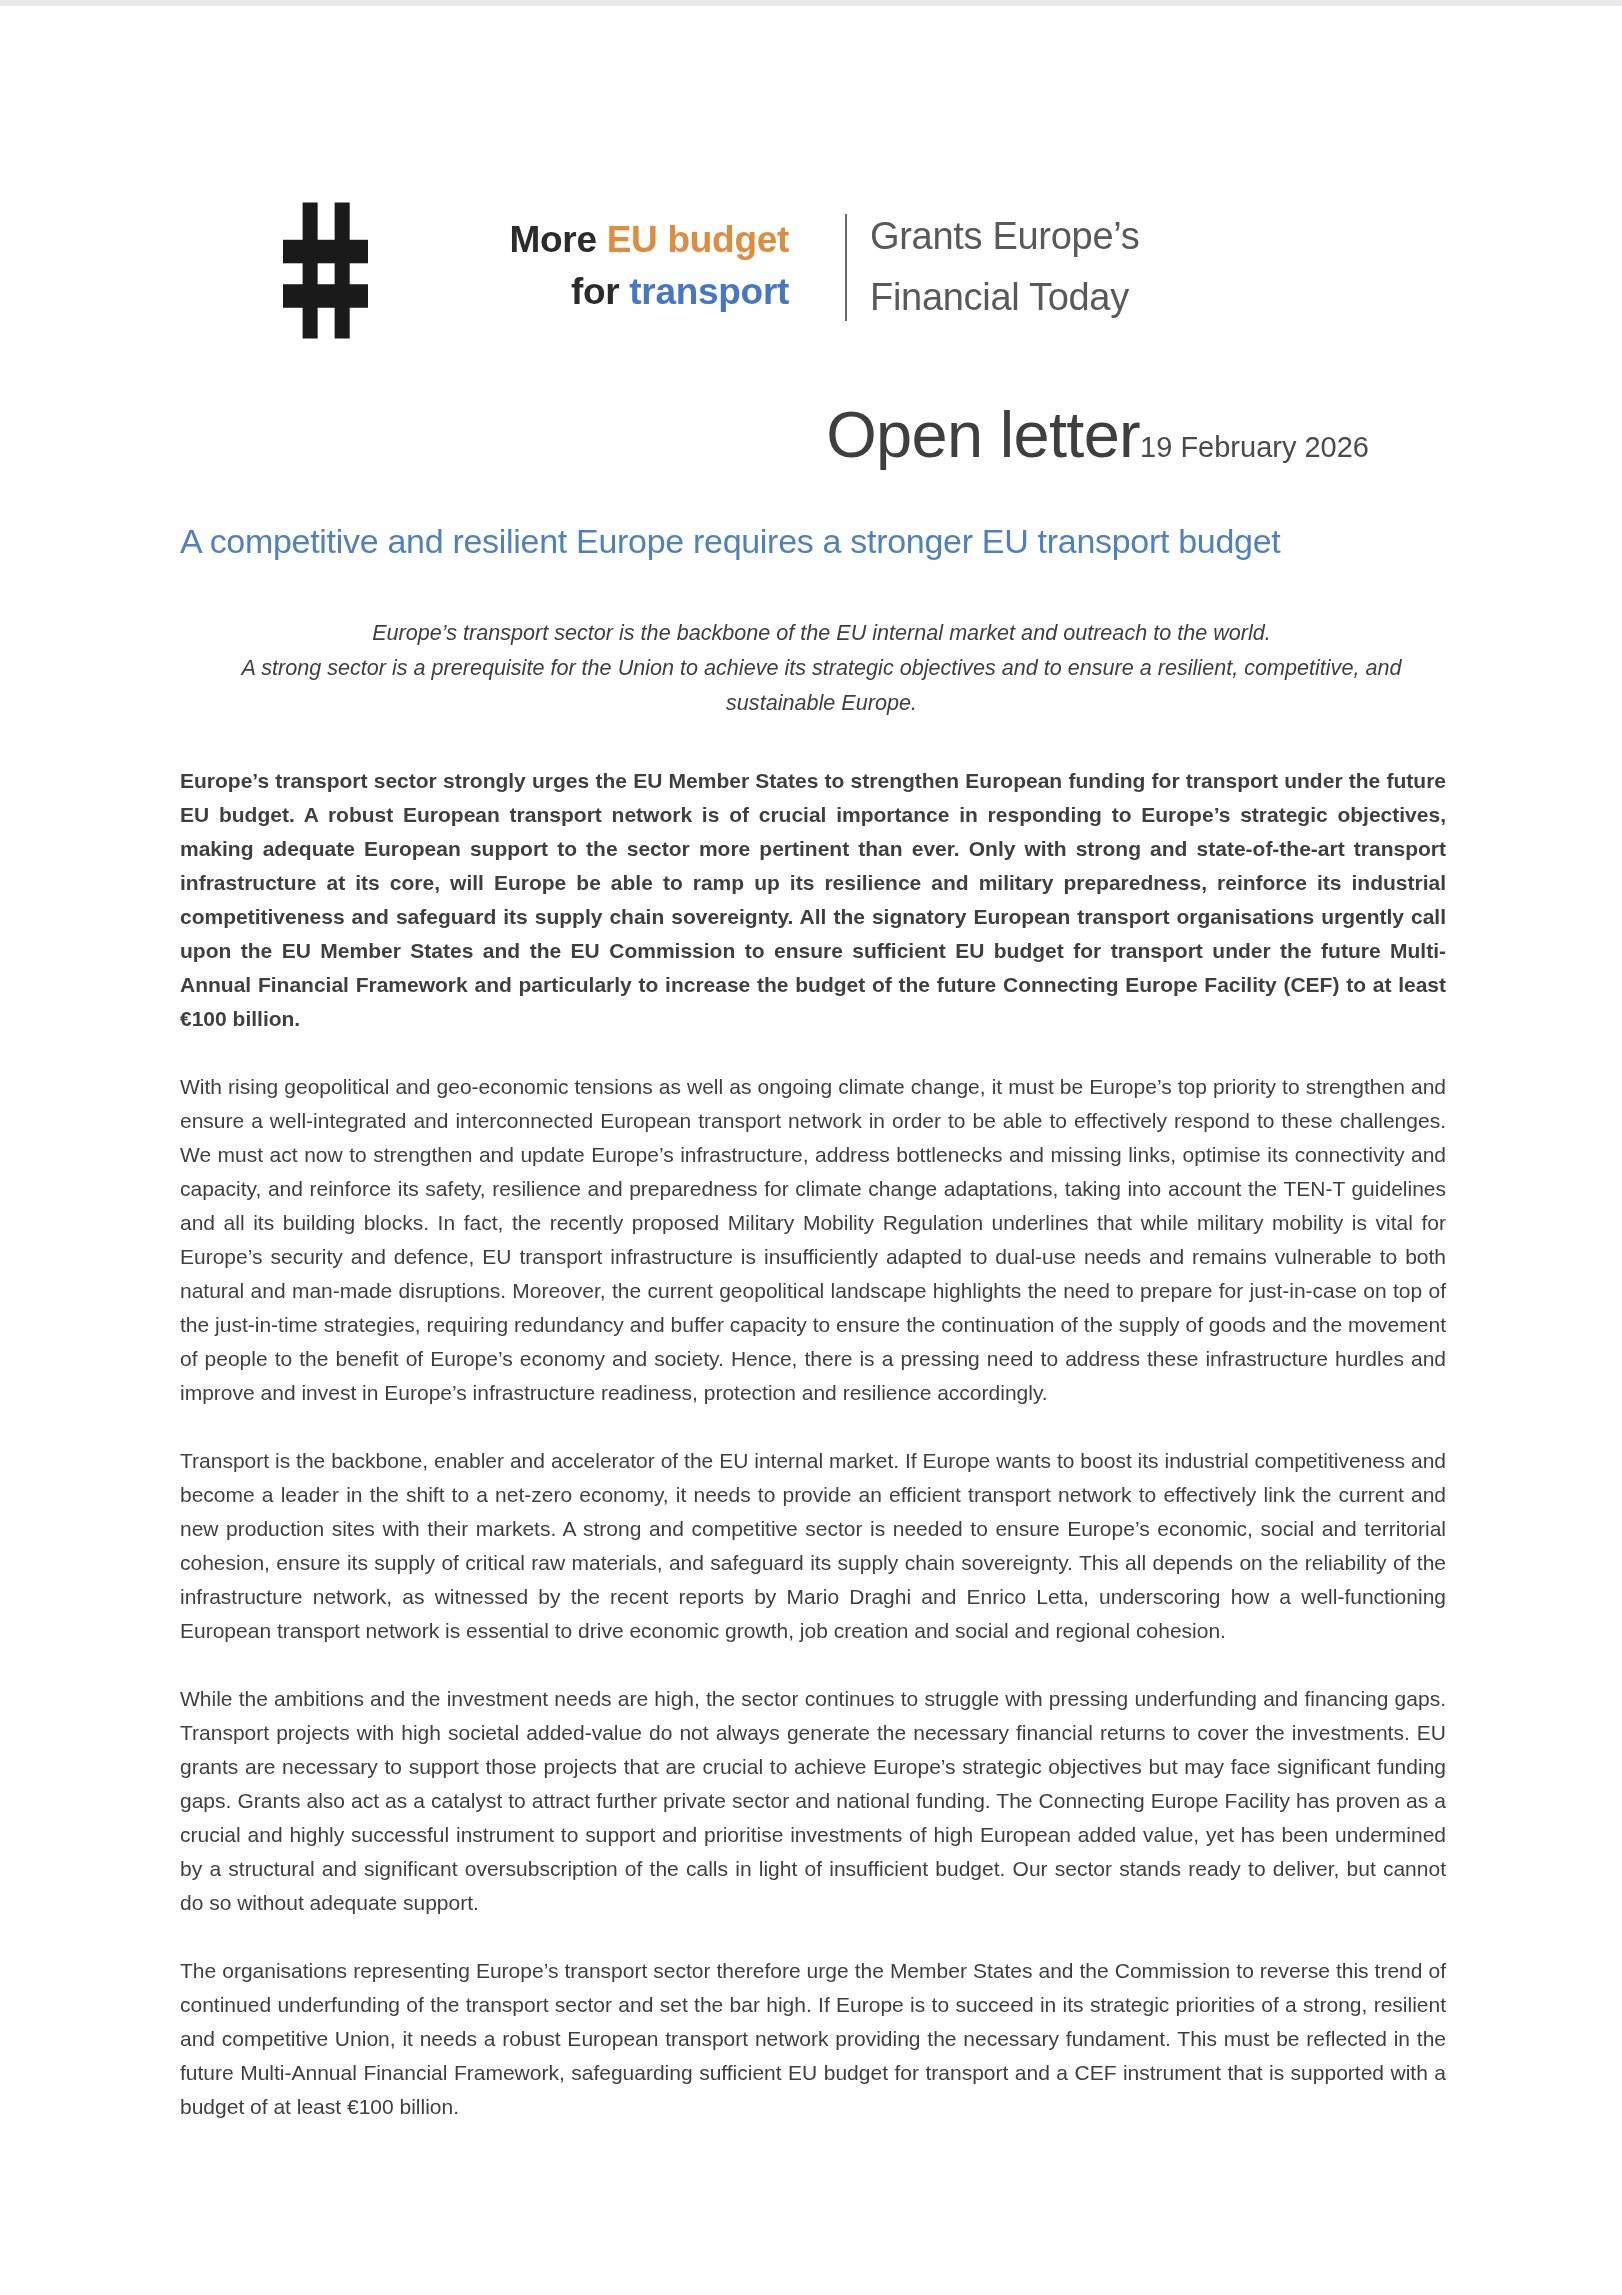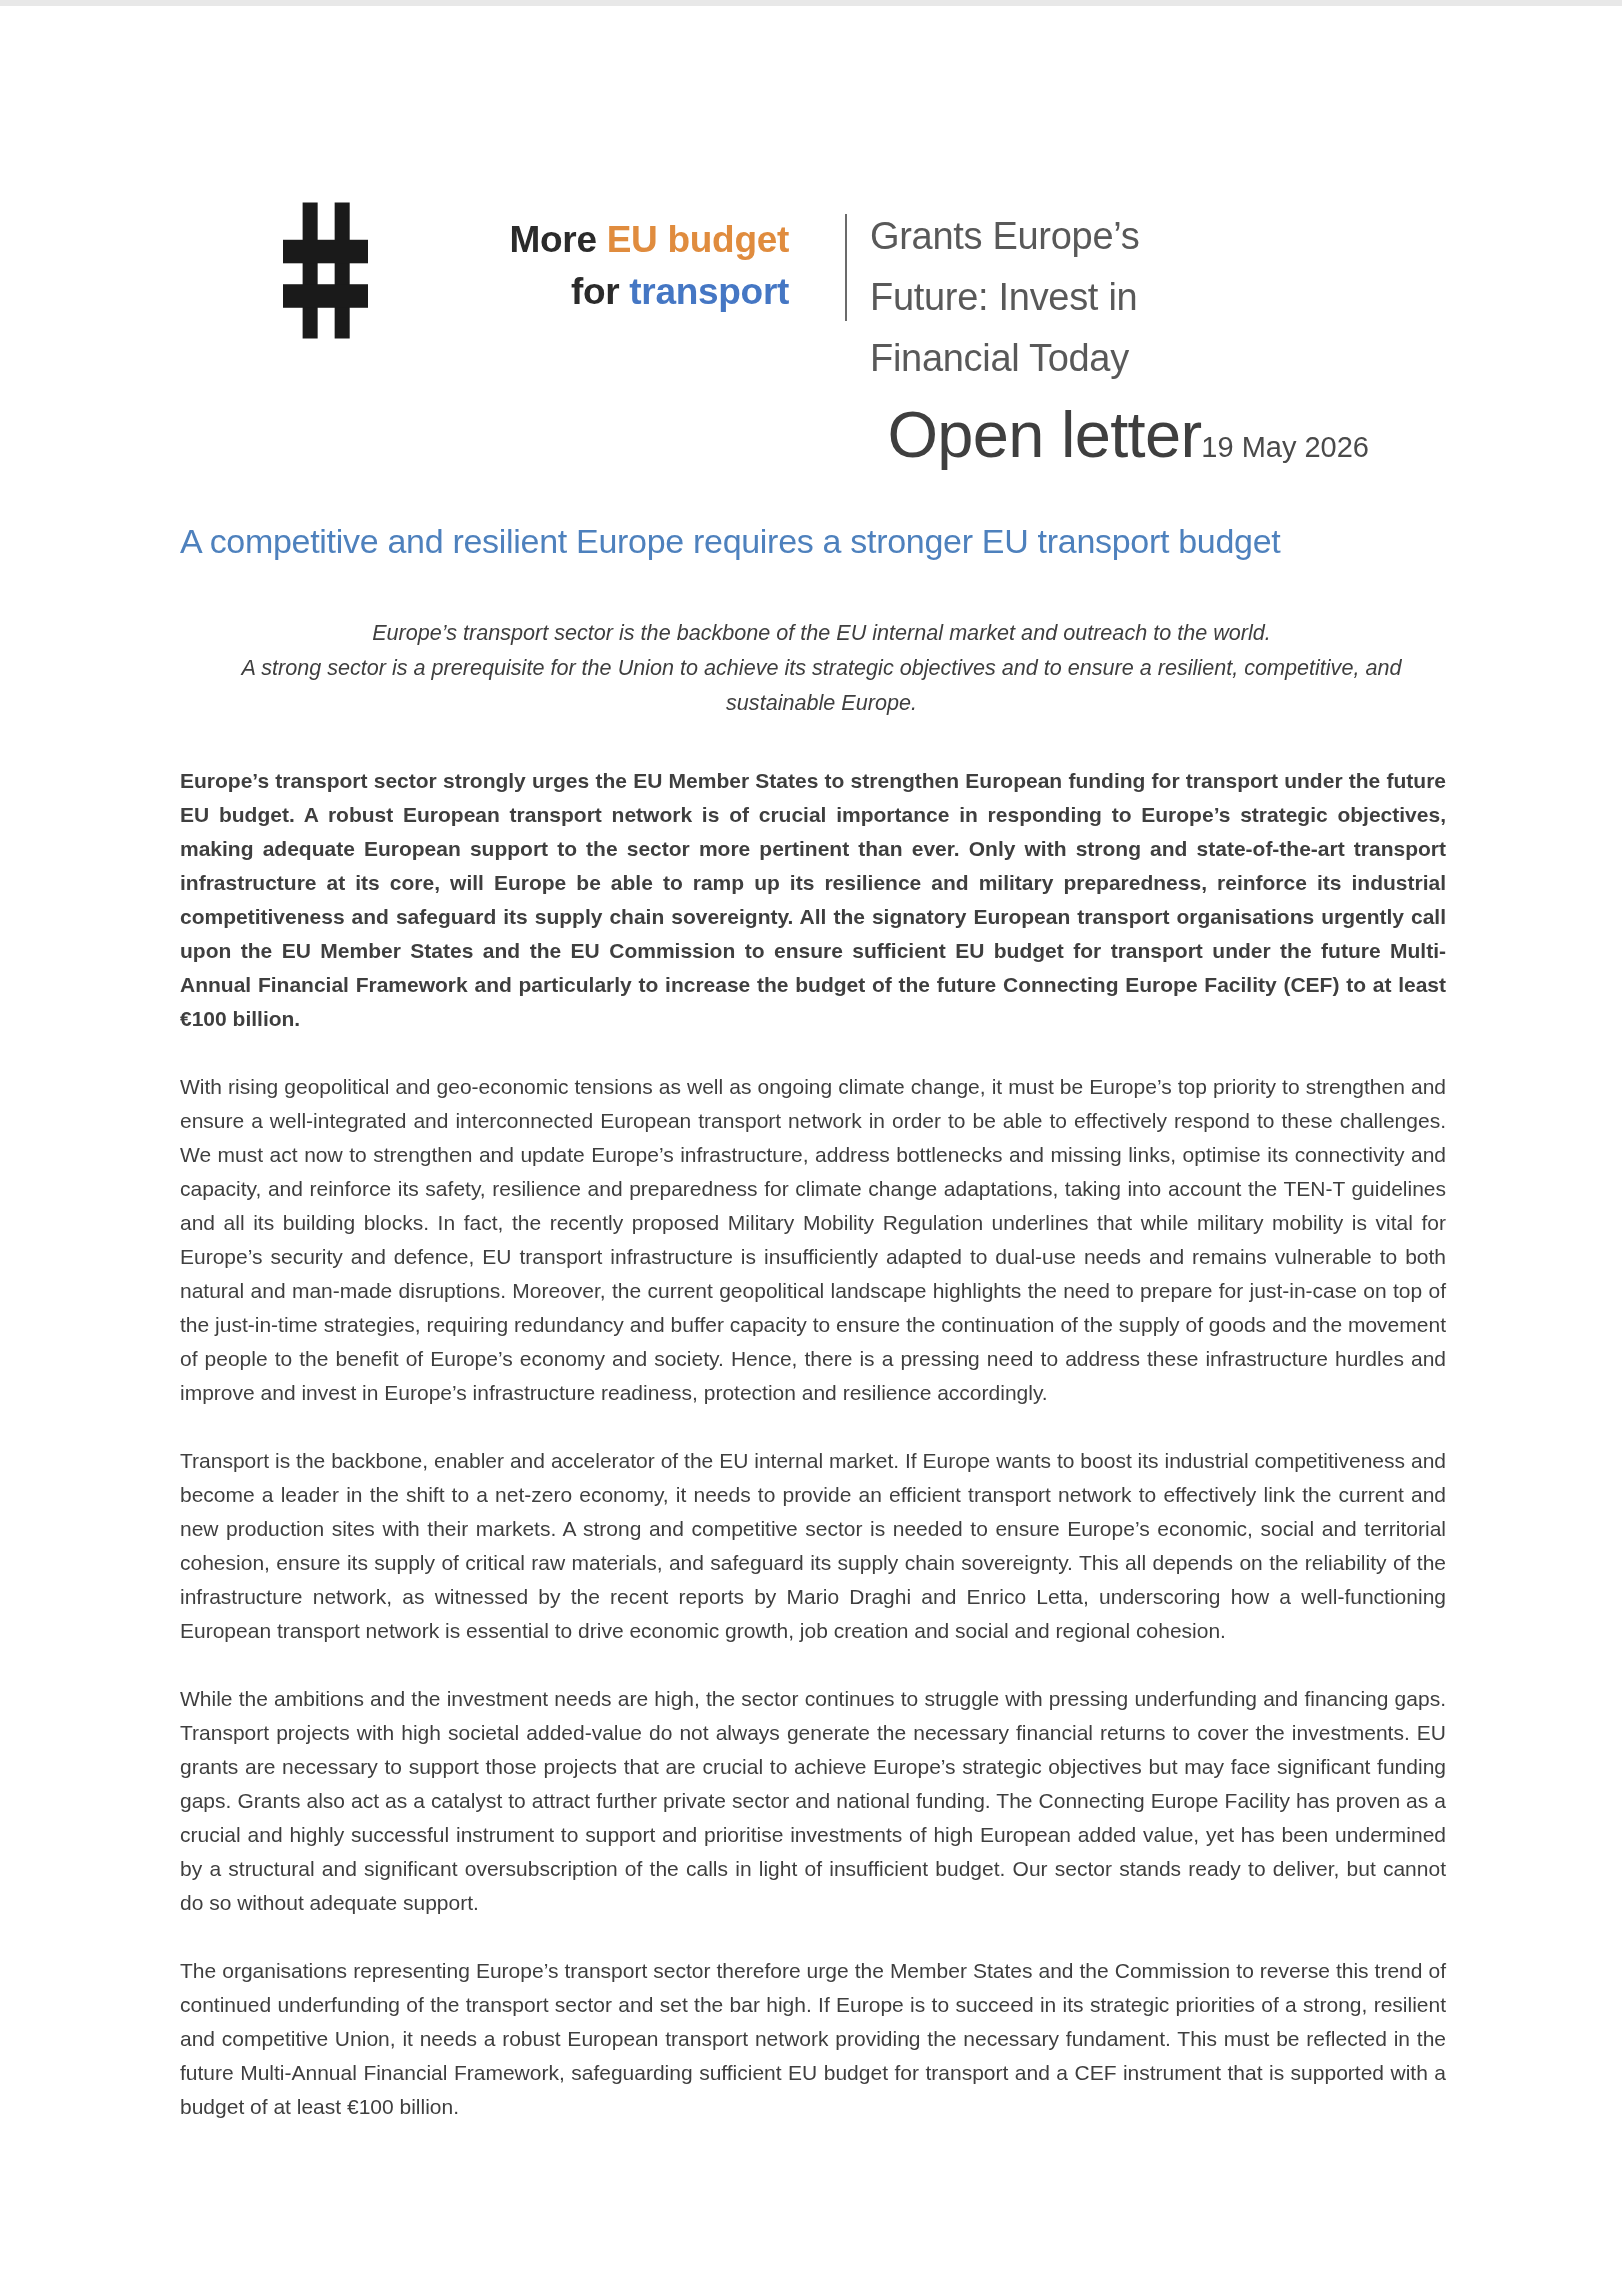--- a/index.html
+++ b/index.html
@@ -75,27 +75,26 @@
 
   <div class="logo-text">
     <div><span>More</span> <span class="logo-orange">EU budget</span></div>
     <div><span>for</span> <span class="logo-blue">transport</span></div>
   </div>
 
   <div class="header-divider"></div>
 
   <div class="tagline">
     <span>Grants Europe’s</span>
-    <span>Future: Invest in</span>
     <span>Financial Today</span>
   </div>
 
   <div class="title-row">
     <div class="page-title">Open letter</div>
-    <div class="doc-date">19 May 2026</div>
+    <div class="doc-date">19 February 2026</div>
   </div>
 
   <div class="main-heading">A competitive and resilient Europe requires a stronger EU transport budget</div>
 
   <div class="intro">
     <span>Europe’s transport sector is the backbone of the EU internal market and outreach to the world.</span>
     <span class="wrapline">A strong sector is a prerequisite for the Union to achieve its strategic objectives and to ensure a resilient, competitive, and sustainable Europe.</span>
   </div>
 
   <div class="body-text">

